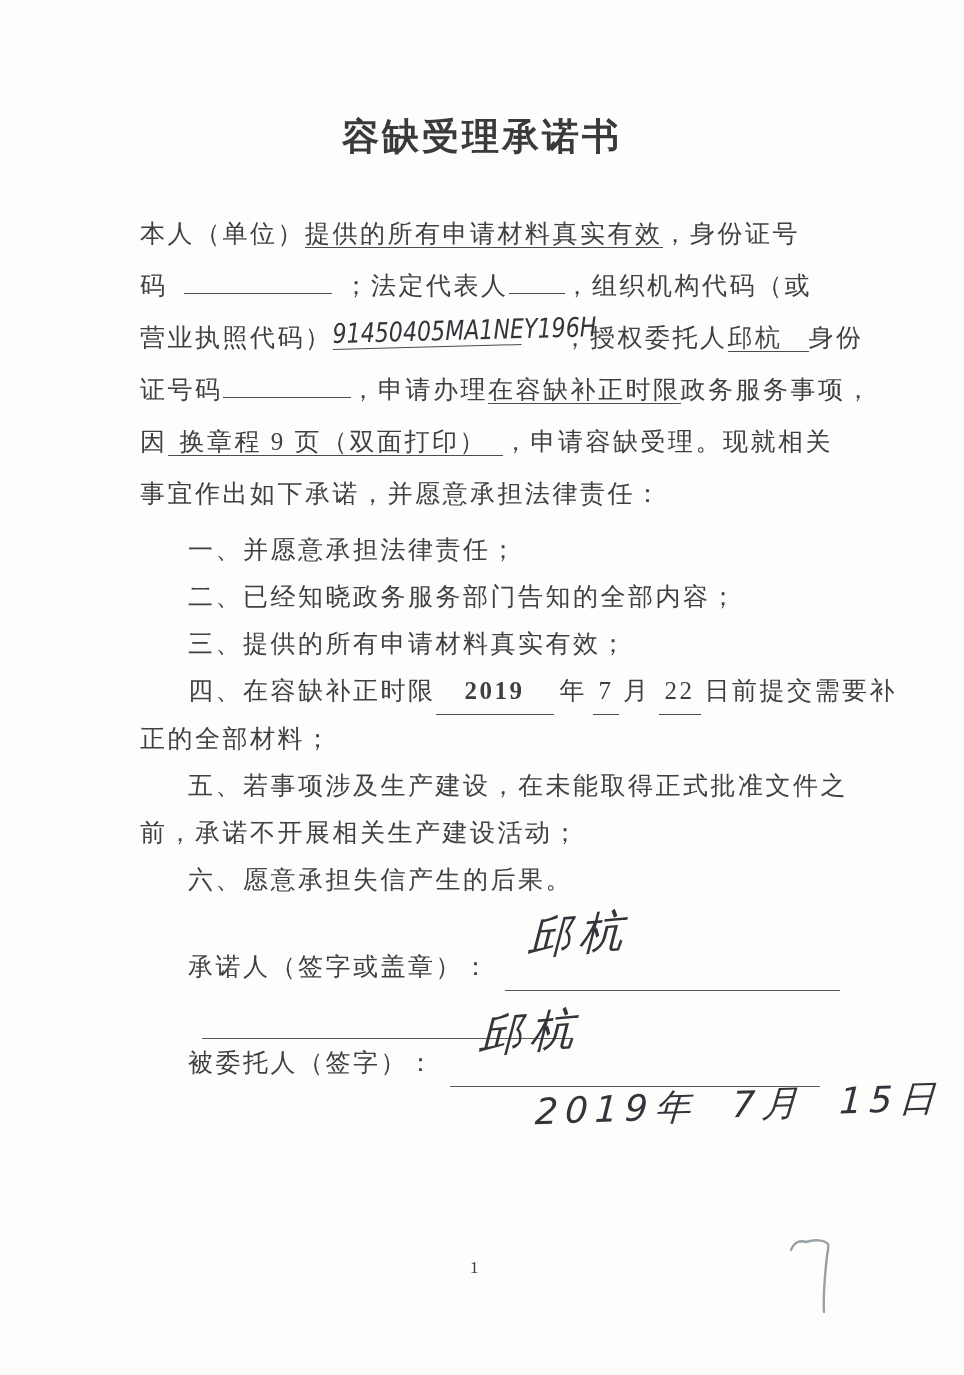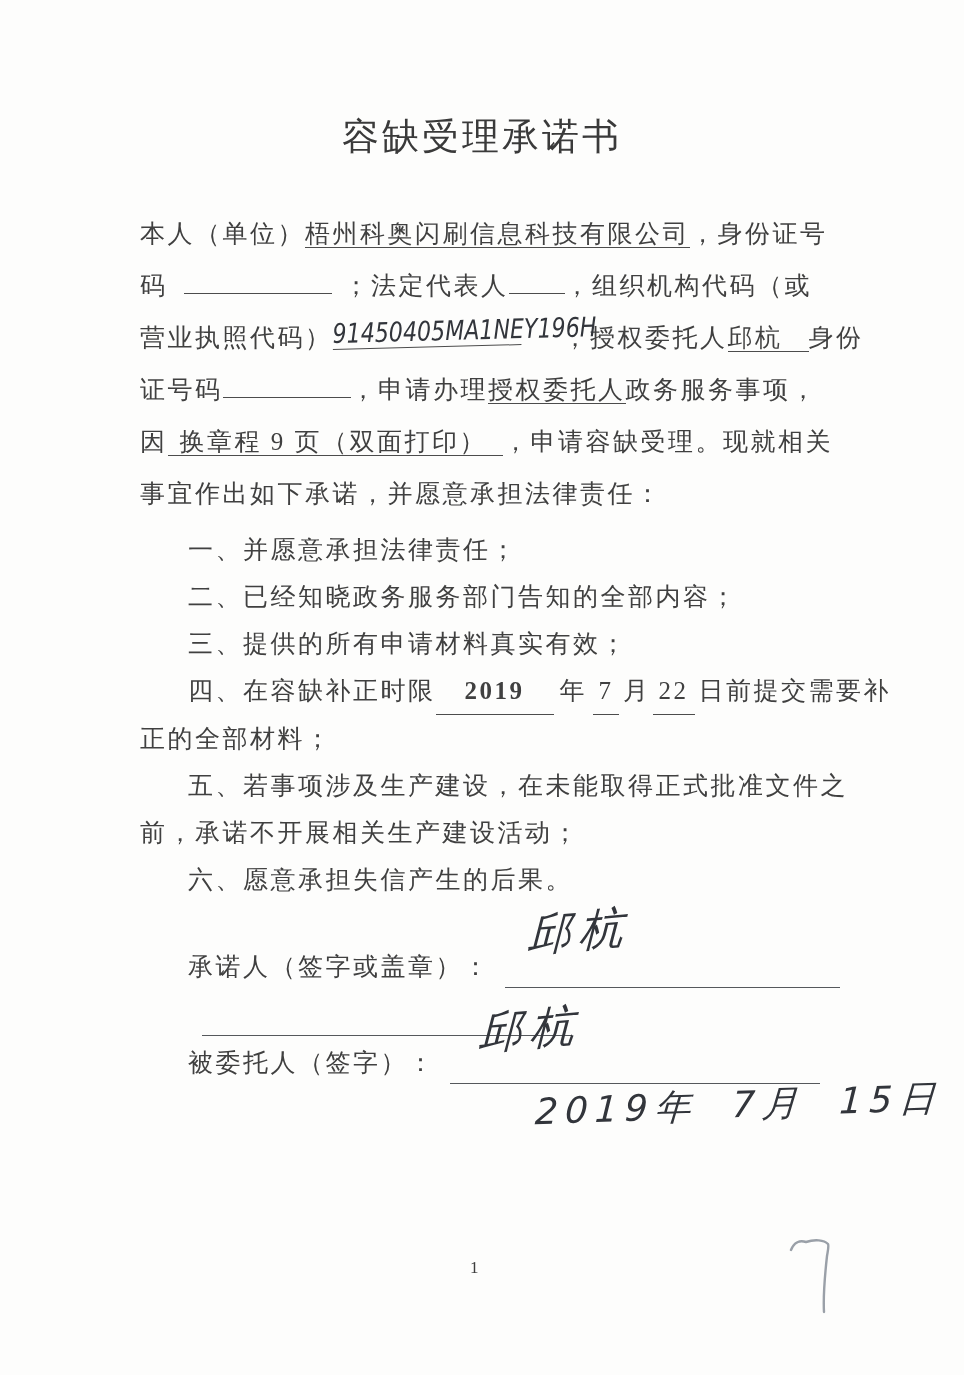--- a/index.html
+++ b/index.html
@@ -9,21 +9,21 @@
     font-family:"Liberation Serif","DejaVu Serif",serif;
     color:#3b3b3b;
     position:relative;
     overflow:hidden;
   }
   .page{position:absolute;inset:0;}
   .doc-title{
     margin-top:112px;
     text-align:center;
     font-family:"Liberation Sans","DejaVu Sans",sans-serif;
-    font-weight:normal;
+    font-weight:bold;
     font-size:37px;
     letter-spacing:3px;
     color:#3a3a3a;
   }
   .content{
     width:700px;
     margin:46px 0 0 140px;
     font-size:25px;
     letter-spacing:2.5px;
     color:#404040;
@@ -46,21 +46,21 @@
     letter-spacing:0;
     border-bottom:1.7px solid #4c4c4c;
     transform:rotate(-1.5deg) scaleX(.82) translateY(-3px);
     transform-origin:left bottom;
     width:230px;
     text-align:left;
     line-height:30px;
   }
   .sig-block{margin-top:40px;position:relative;}
   .sig-row{
-    display:flex;align-items:center;
+    display:flex;align-items:flex-end;
     line-height:48px;height:48px;
     padding-left:48px;white-space:nowrap;
   }
   .sig-label{flex:0 0 auto;}
   .sig-line{
     flex:1 1 auto;
     max-width:340px;
     border-bottom:1.8px solid #55585c;
     height:40px;
     margin-left:14px;
@@ -96,54 +96,54 @@
 </head>
 <body>
 
 <div class="page">
 
   <div class="doc-title">容缺受理承诺书</div>
 
   <div class="content">
 
     <div class="pline">
-      <span>本人（单位）</span><span class="u">梧州科奥闪刷信息科技有限公司</span><span>，身份证号</span>
+      <span>本人（单位）</span><span class="u">提供的所有申请材料真实有效</span><span>，身份证号</span>
     </div>
 
     <div class="pline">
       <span>码</span><span class="blank" style="width:148px;margin-left:16px;margin-right:12px;"></span><span>；法定代表人</span><span class="blank" style="width:56px;"></span><span>，组织机构代码（或</span>
     </div>
 
     <div class="pline">
       <span>营业执照代码）</span><span class="hw hw-code">91450405MA1NEY196H</span><span>，授权委托人</span><span class="u" style="padding-right:26px;">邱杭</span><span>身份</span>
     </div>
 
     <div class="pline">
-      <span>证号码</span><span class="blank" style="width:128px;"></span><span>，申请办理</span><span class="u">授权委托人</span><span>政务服务事项，</span>
+      <span>证号码</span><span class="blank" style="width:128px;"></span><span>，申请办理</span><span class="u">在容缺补正时限</span><span>政务服务事项，</span>
     </div>
 
     <div class="pline">
       <span>因</span><span class="u" style="padding:0 16px 0 12px;">换章程 9 页（双面打印）</span><span>，申请容缺受理。现就相关</span>
     </div>
 
     <div class="pline">
       <span>事宜作出如下承诺，并愿意承担法律责任：</span>
     </div>
 
     <div class="cline indent" style="margin-top:6px;">
       <span>一、并愿意承担法律责任；</span>
     </div>
     <div class="cline indent">
       <span>二、已经知晓政务服务部门告知的全部内容；</span>
     </div>
     <div class="cline indent">
       <span>三、提供的所有申请材料真实有效；</span>
     </div>
     <div class="cline indent">
-      <span>四、在容缺补正时限</span><span class="u-val" style="min-width:118px;font-weight:bold;">2019</span><span style="padding-left:6px;">年</span><span class="u-val" style="min-width:26px;margin-left:6px;">7</span><span style="padding-left:4px;">月</span><span class="u-val" style="min-width:42px;margin-left:2px;font-family:Liberation Serif, serif;">22</span><span style="padding-left:4px;">日前提交需要补</span>
+      <span>四、在容缺补正时限</span><span class="u-val" style="min-width:118px;font-weight:bold;">2019</span><span style="padding-left:6px;">年</span><span class="u-val" style="min-width:26px;margin-left:6px;">7</span><span style="padding-left:4px;">月</span><span class="u-val" style="min-width:42px;margin-left:8px;font-family:Liberation Serif, serif;">22</span><span style="padding-left:4px;">日前提交需要补</span>
     </div>
     <div class="cline">
       <span>正的全部材料；</span>
     </div>
     <div class="cline indent">
       <span>五、若事项涉及生产建设，在未能取得正式批准文件之</span>
     </div>
     <div class="cline">
       <span>前，承诺不开展相关生产建设活动；</span>
     </div>

